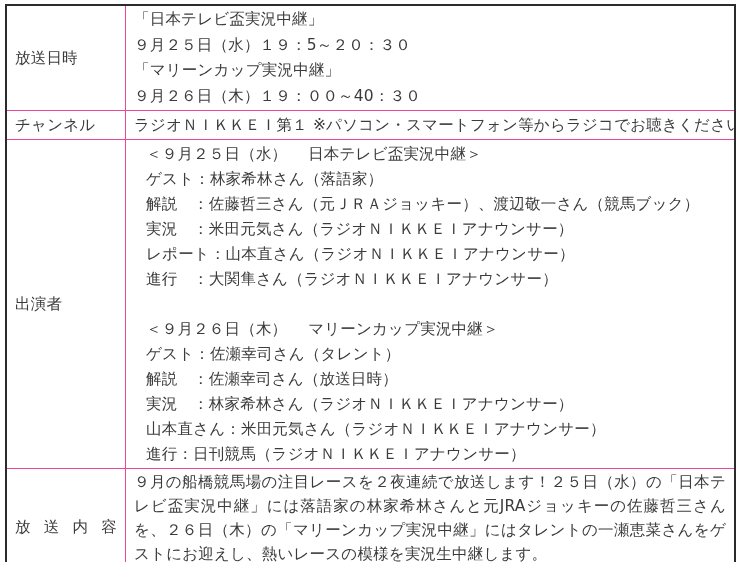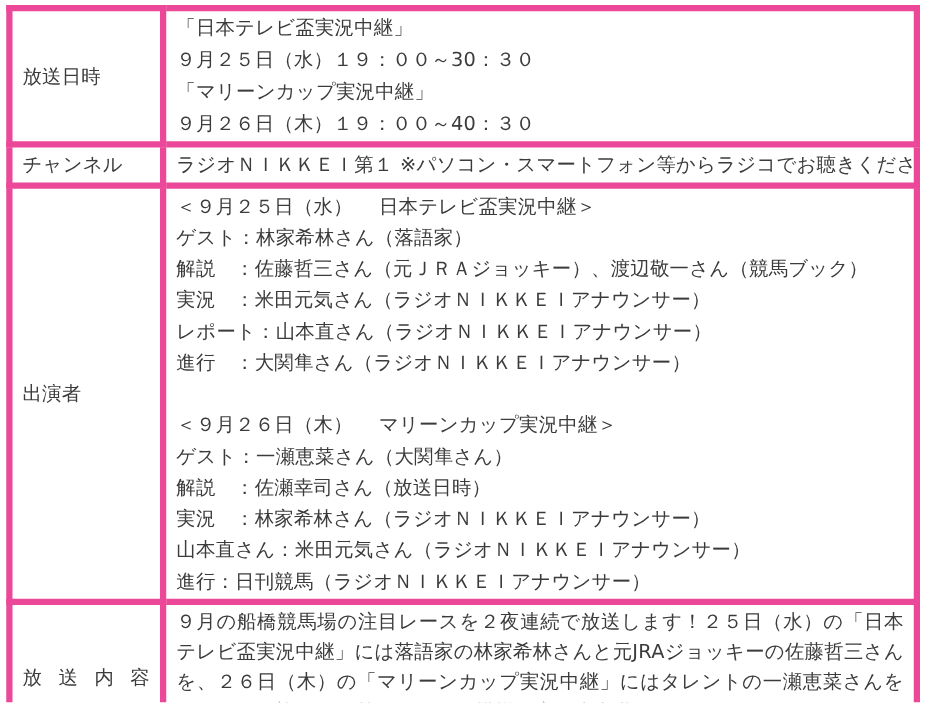--- a/index.html
+++ b/index.html
@@ -17,21 +17,21 @@
     overflow: hidden;
   }
   table.info-table {
     border-collapse: collapse;
     table-layout: fixed;
     width: 731px;
     margin: 4px 0 0 5px;
     border: 2px solid #2b2b2b;
   }
   table.info-table td {
-    border: 5px solid #ec4899;
+    border: 1px solid #ec4899;
     vertical-align: middle;
     padding: 1px 8px;
     font-size: 15.5px;
     letter-spacing: 0.2px;
     overflow: hidden;
   }
   td.label-cell {
     width: 102px;
   }
   td.label-cell.justified .label-text {
@@ -41,37 +41,37 @@
     margin-top: 19px;
     -moz-text-align-last: justify;
   }
   tr.row-datetime td { height: 102px; }
   tr.row-channel td  { height: 26px;  }
   tr.row-cast td     { height: 326px; }
   tr.row-desc td     { height: 95px;  }
 
   .row-datetime .line { line-height: 25.5px; min-height: 25.5px; white-space: nowrap; }
   .row-channel .line  { line-height: 24px;   min-height: 24px;   white-space: nowrap; }
-  .row-cast .line     { line-height: 25px;   min-height: 25px;   white-space: nowrap; }
+  .row-cast .line     { line-height: 25px;   min-height: 25px;   white-space: nowrap; margin-left: 12px; }
   .row-desc .para     { line-height: 24px; text-align: justify; }
 </style>
 </head>
 <body>
 
 <div class="page">
   <table class="info-table">
 
     <tbody>
         <tr class="row-datetime">
       <td class="label-cell">
         <span class="label-text">放送日時</span>
       </td>
       <td class="content-cell">
         <div class="line">「日本テレビ盃実況中継」</div>
-        <div class="line">９月２５日（水）１９：００～30：３０</div>
+        <div class="line">９月２５日（水）１９：5～２０：３０</div>
         <div class="line">「マリーンカップ実況中継」</div>
         <div class="line">９月２６日（木）１９：００～40：３０</div>
       </td>
     </tr>
 
     <tr class="row-channel">
       <td class="label-cell">
         <span class="label-text">チャンネル</span>
       </td>
       <td class="content-cell">
@@ -85,21 +85,21 @@
       </td>
       <td class="content-cell">
         <div class="line">＜９月２５日（水）　 日本テレビ盃実況中継＞</div>
         <div class="line">ゲスト：林家希林さん（落語家）</div>
         <div class="line">解説　：佐藤哲三さん（元ＪＲＡジョッキー）、渡辺敬一さん（競馬ブック）</div>
         <div class="line">実況　：米田元気さん（ラジオＮＩＫＫＥＩアナウンサー）</div>
         <div class="line">レポート：山本直さん（ラジオＮＩＫＫＥＩアナウンサー）</div>
         <div class="line">進行　：大関隼さん（ラジオＮＩＫＫＥＩアナウンサー）</div>
         <div class="line"></div>
         <div class="line">＜９月２６日（木）　 マリーンカップ実況中継＞</div>
-        <div class="line">ゲスト：一瀬恵菜さん（大関隼さん）</div>
+        <div class="line">ゲスト：佐瀬幸司さん（タレント）</div>
         <div class="line">解説　：佐瀬幸司さん（放送日時）</div>
         <div class="line">実況　：林家希林さん（ラジオＮＩＫＫＥＩアナウンサー）</div>
         <div class="line">山本直さん：米田元気さん（ラジオＮＩＫＫＥＩアナウンサー）</div>
         <div class="line">進行：日刊競馬（ラジオＮＩＫＫＥＩアナウンサー）</div>
       </td>
     </tr>
 
     <tr class="row-desc">
       <td class="label-cell justified">
         <span class="label-text">放 送 内 容</span>

